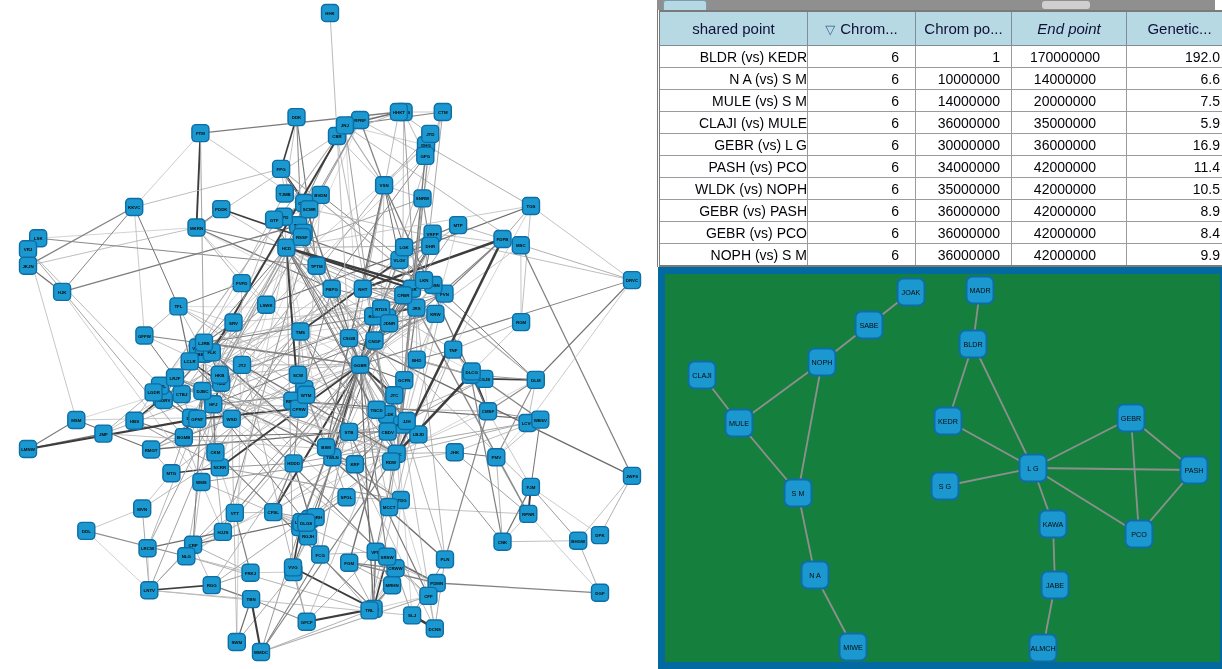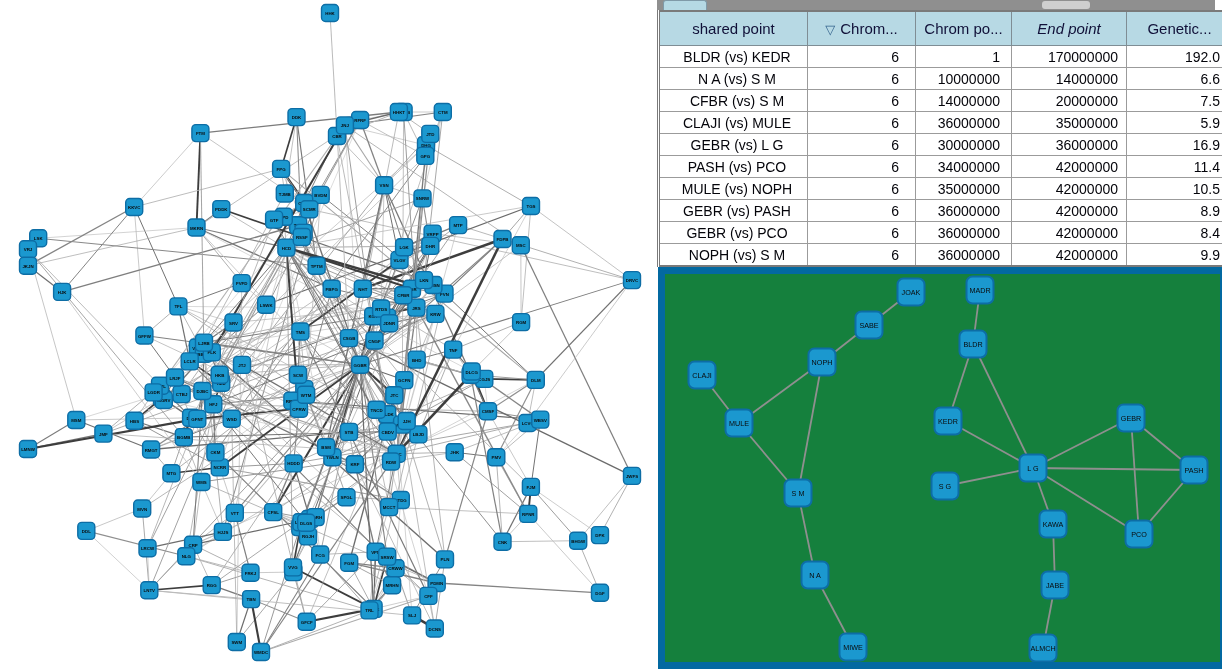--- a/index.html
+++ b/index.html
@@ -36,24 +36,24 @@
     font-family:"Liberation Sans",sans-serif;
   }
   table.attr th{
     height:31px;background:#b7d9e4;border:1px solid #7f8d94;
     font-size:15px;font-weight:normal;color:#101038;overflow:hidden;white-space:nowrap;
   }
   table.attr td{
     height:21px;background:#ffffff;border:1px solid #9b9b9b;
     font-size:14px;color:#04040a;overflow:hidden;white-space:nowrap;padding:0;
   }
-  table.attr td.c0{text-align:center;padding-left:7px;}
+  table.attr td.c0{text-align:right;padding-left:7px;}
   table.attr td.c1{text-align:right;padding-right:16px;}
   table.attr td.c2{text-align:right;padding-right:11px;}
-  table.attr td.c3{text-align:right;padding-right:8px;}
+  table.attr td.c3{text-align:center;padding-right:8px;}
   table.attr td.c4{text-align:right;padding-right:12px;}
   th .filter-glyph{color:#33628c;font-size:13px;margin-right:5px;}
 
   
   .detail-panel{
     position:absolute;left:658px;top:267px;width:569px;height:402px;
     background:#15803d;border:7px solid #0369a1;box-sizing:border-box;
   }
   .detail-panel svg{display:block;}
   text{pointer-events:none;}
@@ -1391,21 +1391,21 @@
             <td class="c4">192.0</td>
           </tr>
           <tr>
             <td class="c0">N A (vs) S M</td>
             <td class="c1">6</td>
             <td class="c2">10000000</td>
             <td class="c3">14000000</td>
             <td class="c4">6.6</td>
           </tr>
           <tr>
-            <td class="c0">CFBR (vs) S M</td>
+            <td class="c0">MULE (vs) S M</td>
             <td class="c1">6</td>
             <td class="c2">14000000</td>
             <td class="c3">20000000</td>
             <td class="c4">7.5</td>
           </tr>
           <tr>
             <td class="c0">CLAJI (vs) MULE</td>
             <td class="c1">6</td>
             <td class="c2">36000000</td>
             <td class="c3">35000000</td>
@@ -1419,21 +1419,21 @@
             <td class="c4">16.9</td>
           </tr>
           <tr>
             <td class="c0">PASH (vs) PCO</td>
             <td class="c1">6</td>
             <td class="c2">34000000</td>
             <td class="c3">42000000</td>
             <td class="c4">11.4</td>
           </tr>
           <tr>
-            <td class="c0">MULE (vs) NOPH</td>
+            <td class="c0">WLDK (vs) NOPH</td>
             <td class="c1">6</td>
             <td class="c2">35000000</td>
             <td class="c3">42000000</td>
             <td class="c4">10.5</td>
           </tr>
           <tr>
             <td class="c0">GEBR (vs) PASH</td>
             <td class="c1">6</td>
             <td class="c2">36000000</td>
             <td class="c3">42000000</td>

